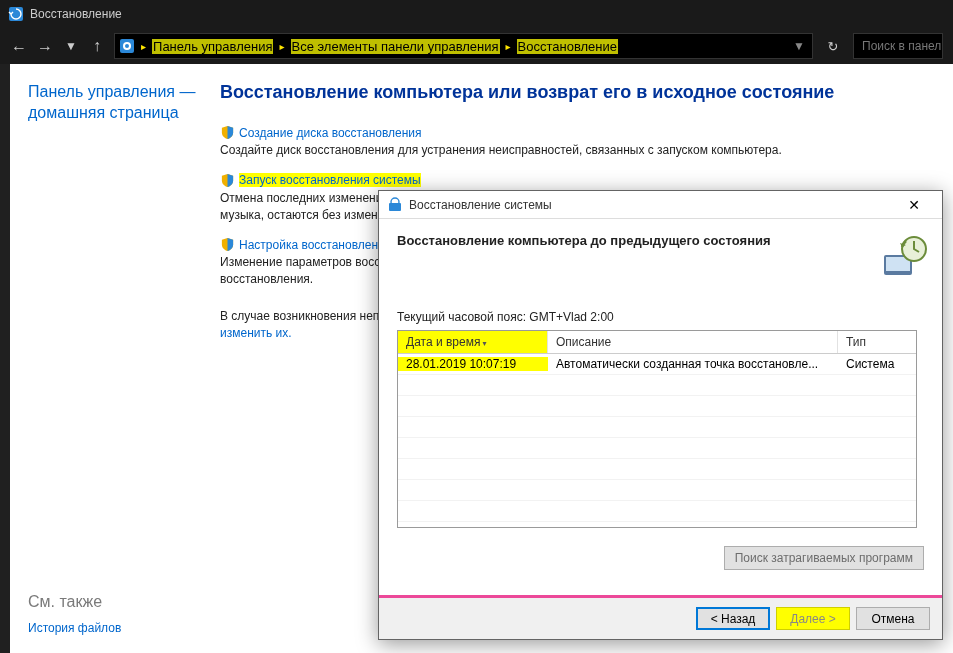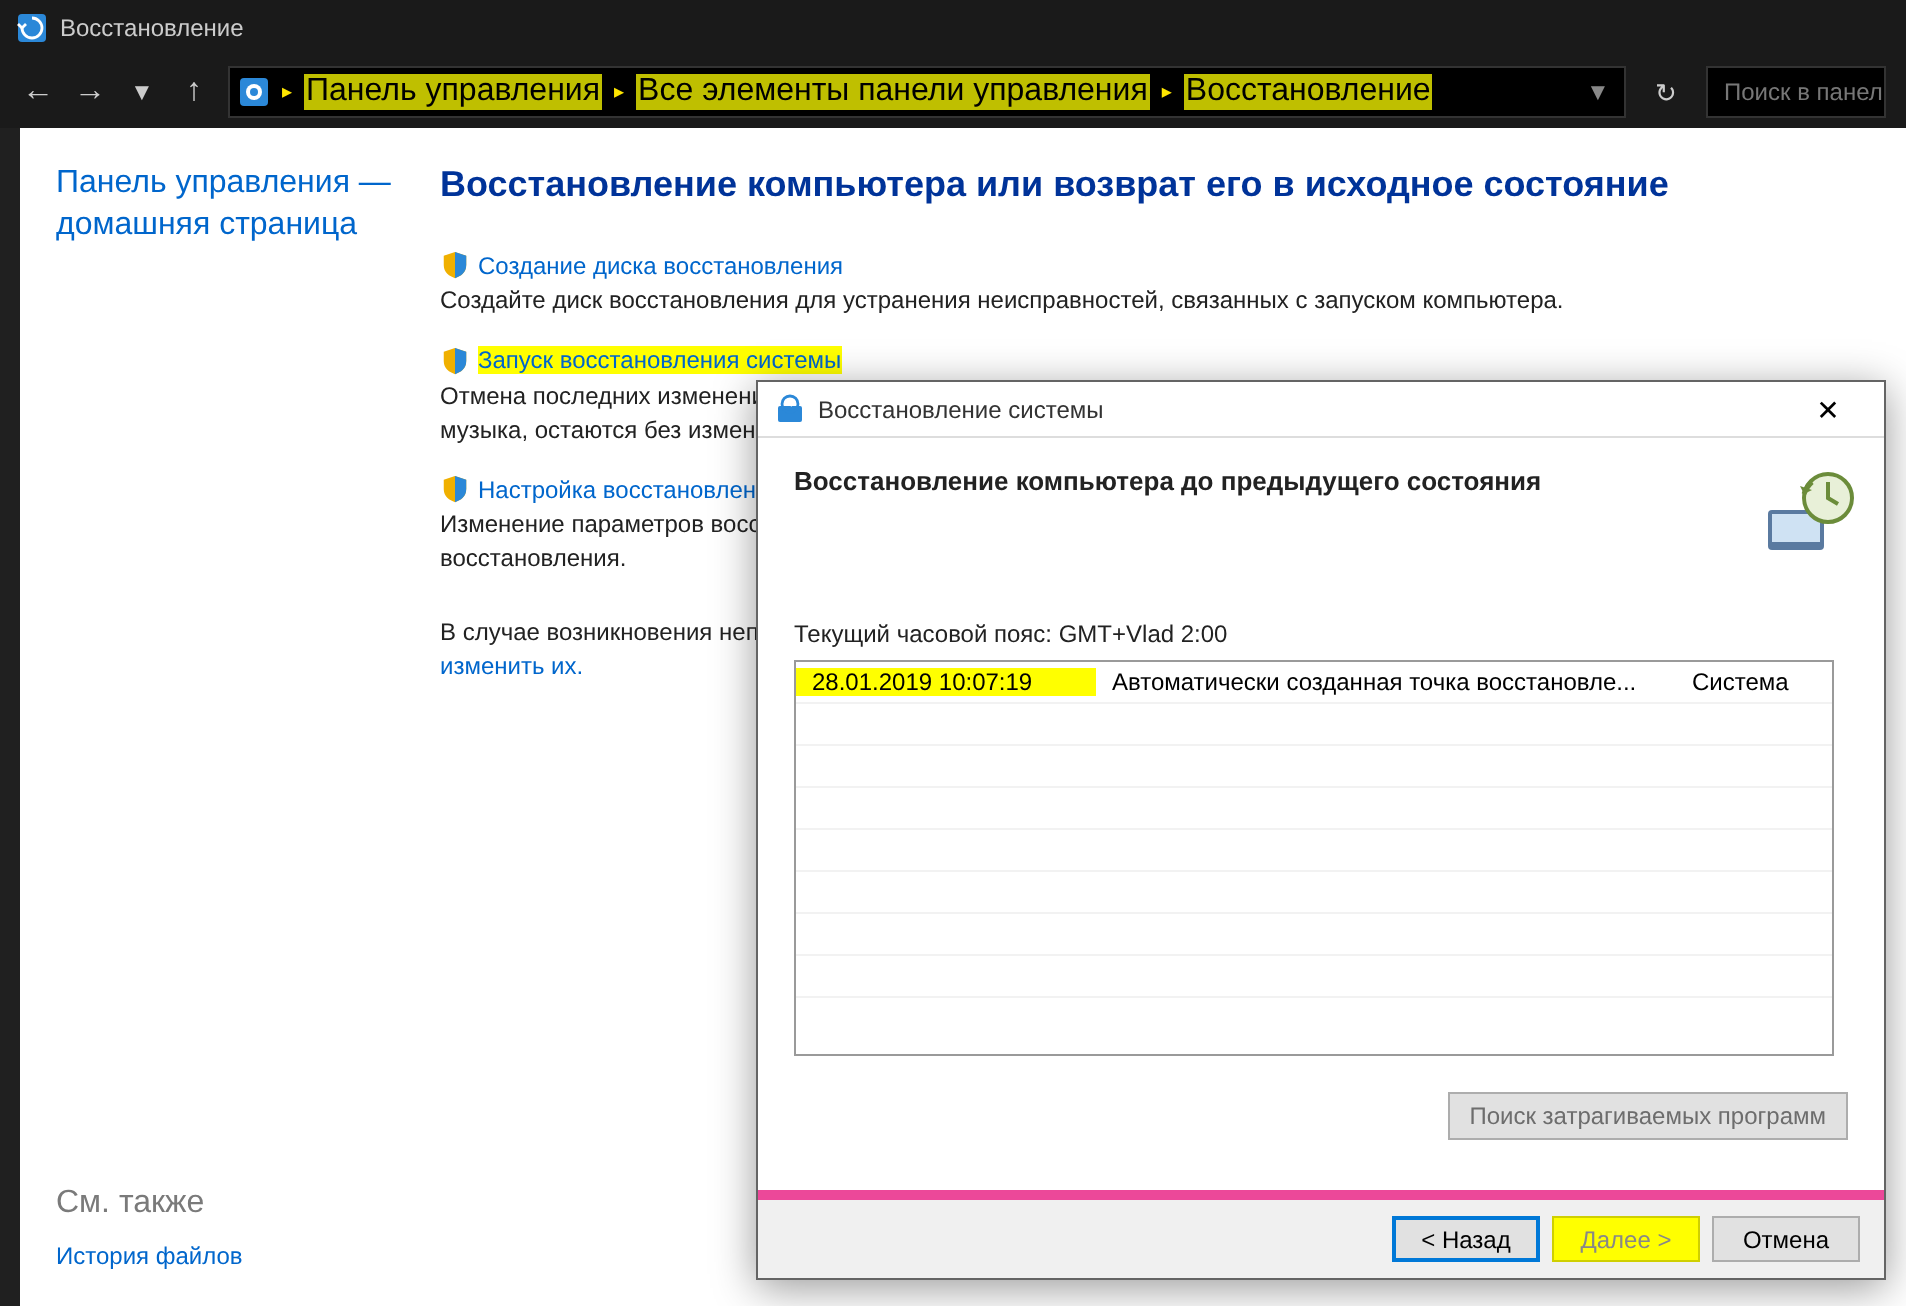--- a/index.html
+++ b/index.html
@@ -8,21 +8,21 @@
   
   .titlebar { height: 28px; background: #1a1a1a; color: #ccc; display: flex; align-items: center; padding: 0 8px; gap: 6px; }
   .titlebar .cpl-icon { width: 16px; height: 16px; }
   .titlebar .title { font-size: 12px; }
 
   
   .navbar { height: 36px; background: #1a1a1a; display: flex; align-items: center; padding: 0 10px; gap: 8px; }
   .nav-arrow { color: #ccc; font-size: 16px; cursor: pointer; width: 18px; text-align: center; }
   .nav-arrow.small { font-size: 12px; }
   .address { flex: 1; background: #000; height: 26px; display: flex; align-items: center; padding: 0 4px; gap: 6px; border: 1px solid #333; }
-  .address .crumb { color: #ffe600; font-size: 16px; cursor: pointer; }
+  .address .crumb { color: #ffe600; font-size: 13px; cursor: pointer; }
   .address .crumb.hl { background: #bfbf00; color: #000; padding: 0 1px; }
   .address .sep { color: #ffe600; font-size: 10px; }
   .refresh { color: #ccc; font-size: 13px; width: 24px; text-align: center; cursor: pointer; }
   .searchbox { background: #000; height: 26px; width: 90px; border: 1px solid #333; color: #777; font-size: 12px; padding: 0 8px; display: flex; align-items: center; overflow: hidden; white-space: nowrap; }
 
   
   .content { position: absolute; top: 64px; left: 10px; right: 0; bottom: 0; background: #fff; display: flex; }
   .sidepane { width: 210px; padding: 18px 10px 10px 18px; color: #0066cc; }
   .sidepane .home-link { color: #0066cc; font-size: 16px; line-height: 1.3; cursor: pointer; }
   .side-bottom { position: absolute; left: 18px; bottom: 18px; }
@@ -60,21 +60,21 @@
   .grid-row { display: flex; border-bottom: 1px solid #f2f2f2; height: 21px; align-items: center; }
   .grid-row .gc { padding: 0 8px; font-size: 12px; overflow: hidden; text-overflow: ellipsis; white-space: nowrap; }
   .grid-row .gc.hl { background: #ffff00; }
   .col-dt { width: 150px; }
   .col-desc { width: 290px; }
   .col-type { width: 78px; }
 
   .affected-btn-row { display: flex; justify-content: flex-end; margin-top: 18px; }
   .affected-btn { border: 1px solid #adadad; background: #e1e1e1; color: #6d6d6d; font-size: 12px; padding: 4px 10px; cursor: default; margin-left: 43px; }
 
-  .dlg-footer { height: 44px; border-top: 5px solid #ec4899; background: #f0f0f0; display: flex; justify-content: flex-end; align-items: center; gap: 6px; padding: 0 12px; position: absolute; bottom: 0; left: 0; right: 0; }
+  .dlg-footer { height: 44px; border-top: 3px solid #ec4899; background: #f0f0f0; display: flex; justify-content: flex-end; align-items: center; gap: 6px; padding: 0 12px; position: absolute; bottom: 0; left: 0; right: 0; }
   .dlg-footer button { width: 74px; height: 23px; font-size: 12px; border: 1px solid #adadad; background: #e1e1e1; cursor: pointer; }
   .dlg-footer button.focus { border: 1px solid #0078d7; box-shadow: inset 0 0 0 1px #0078d7; }
   .dlg-footer button.disabled { color: #888; cursor: default; background: #ffff00; border-color: #cfcf00; }
 
 </style>
 </head>
 <body>
 
 <div class="titlebar">
   <svg class="cpl-icon" viewBox="0 0 16 16">
@@ -180,20 +180,25 @@
       <rect x="6" y="24" width="24" height="14" fill="#cfe2f3"></rect>
       <circle cx="34" cy="16" r="12" fill="#e8f0d8" stroke="#6b8c3a" stroke-width="2"></circle>
       <path d="M34 8 v8 l5 3" stroke="#6b8c3a" stroke-width="2" fill="none"></path>
       <path d="M22 14 a14 14 0 0 1 4 -6" stroke="#6b8c3a" stroke-width="2.5" fill="none"></path>
       <path d="M20 10 l2 4 l4 -2 z" fill="#6b8c3a"></path>
     </svg>
 
     <div class="tz">Текущий часовой пояс: GMT+Vlad 2:00</div>
 
     <div class="grid">
+      <div class="grid-head">
+        <div class="hc col-dt hl"><span>Дата и время</span><span class="sort-caret">▾</span></div>
+        <div class="hc col-desc">Описание</div>
+        <div class="hc col-type" style="border-right:none">Тип</div>
+      </div>
       <div class="grid-row">
         <div class="gc col-dt hl">28.01.2019 10:07:19</div>
         <div class="gc col-desc">Автоматически созданная точка восстановле...</div>
         <div class="gc col-type">Система</div>
       </div>
       <div class="grid-row"></div>
       <div class="grid-row"></div>
       <div class="grid-row"></div>
       <div class="grid-row"></div>
       <div class="grid-row"></div>

